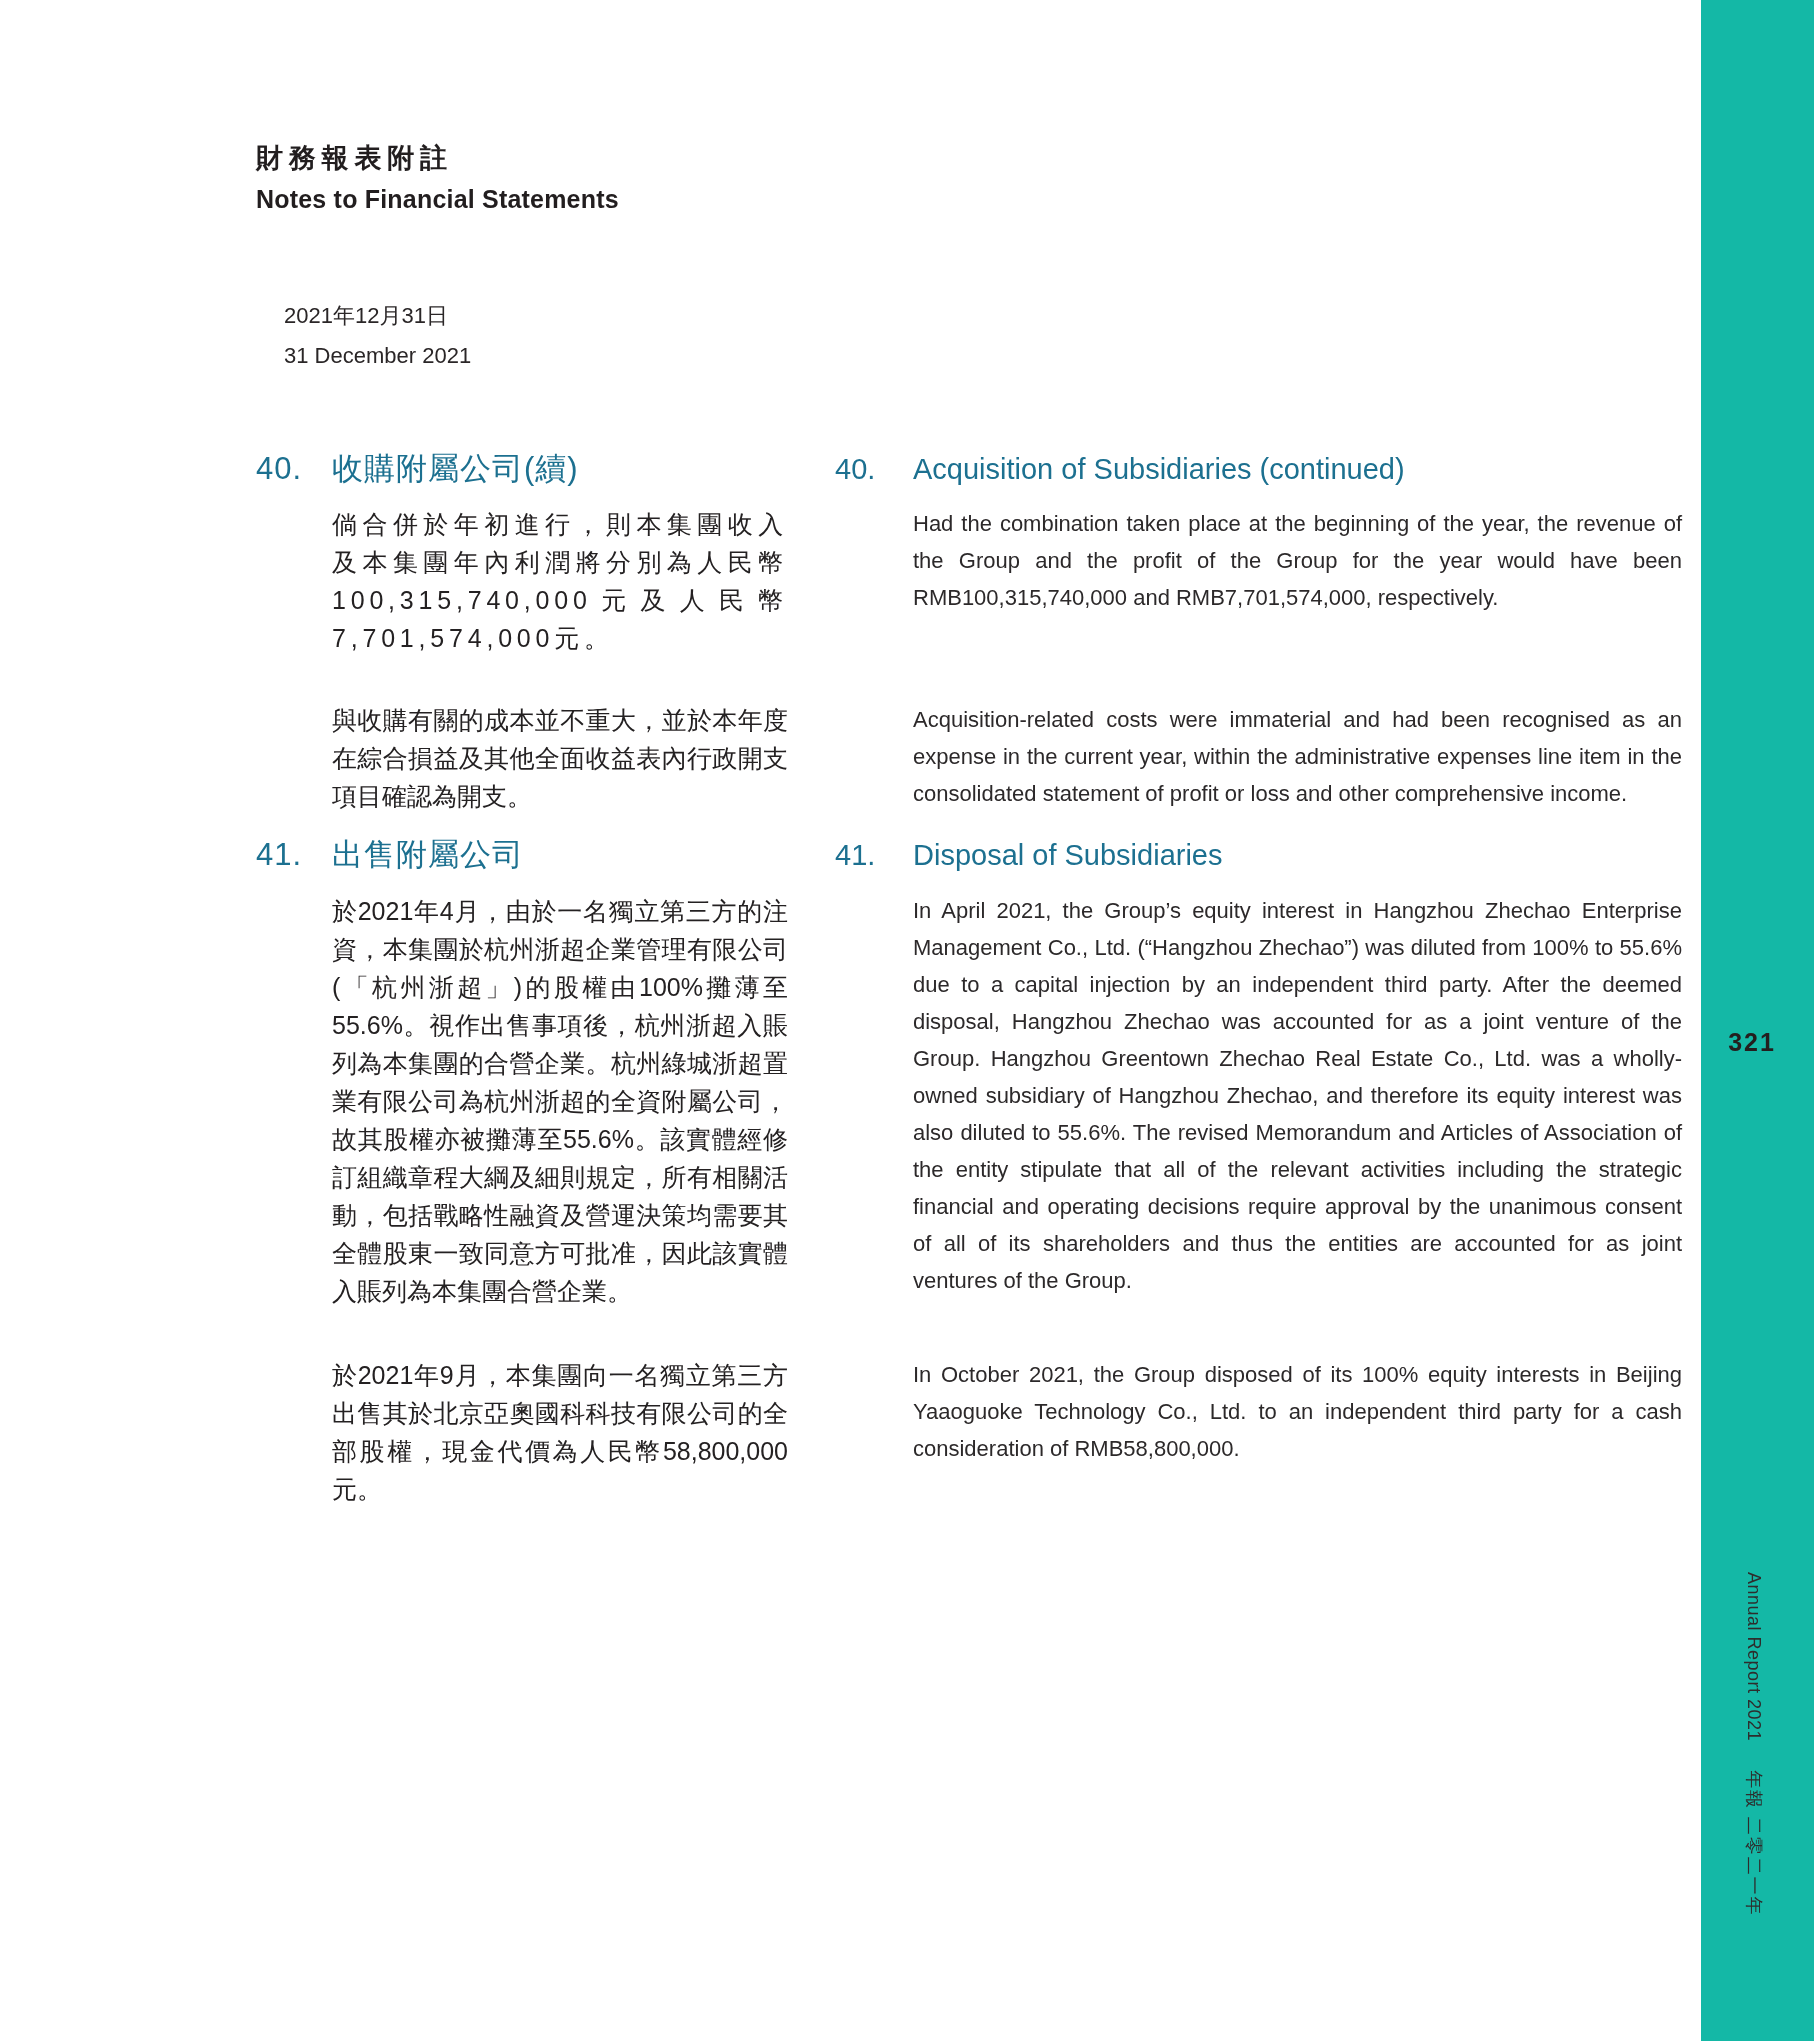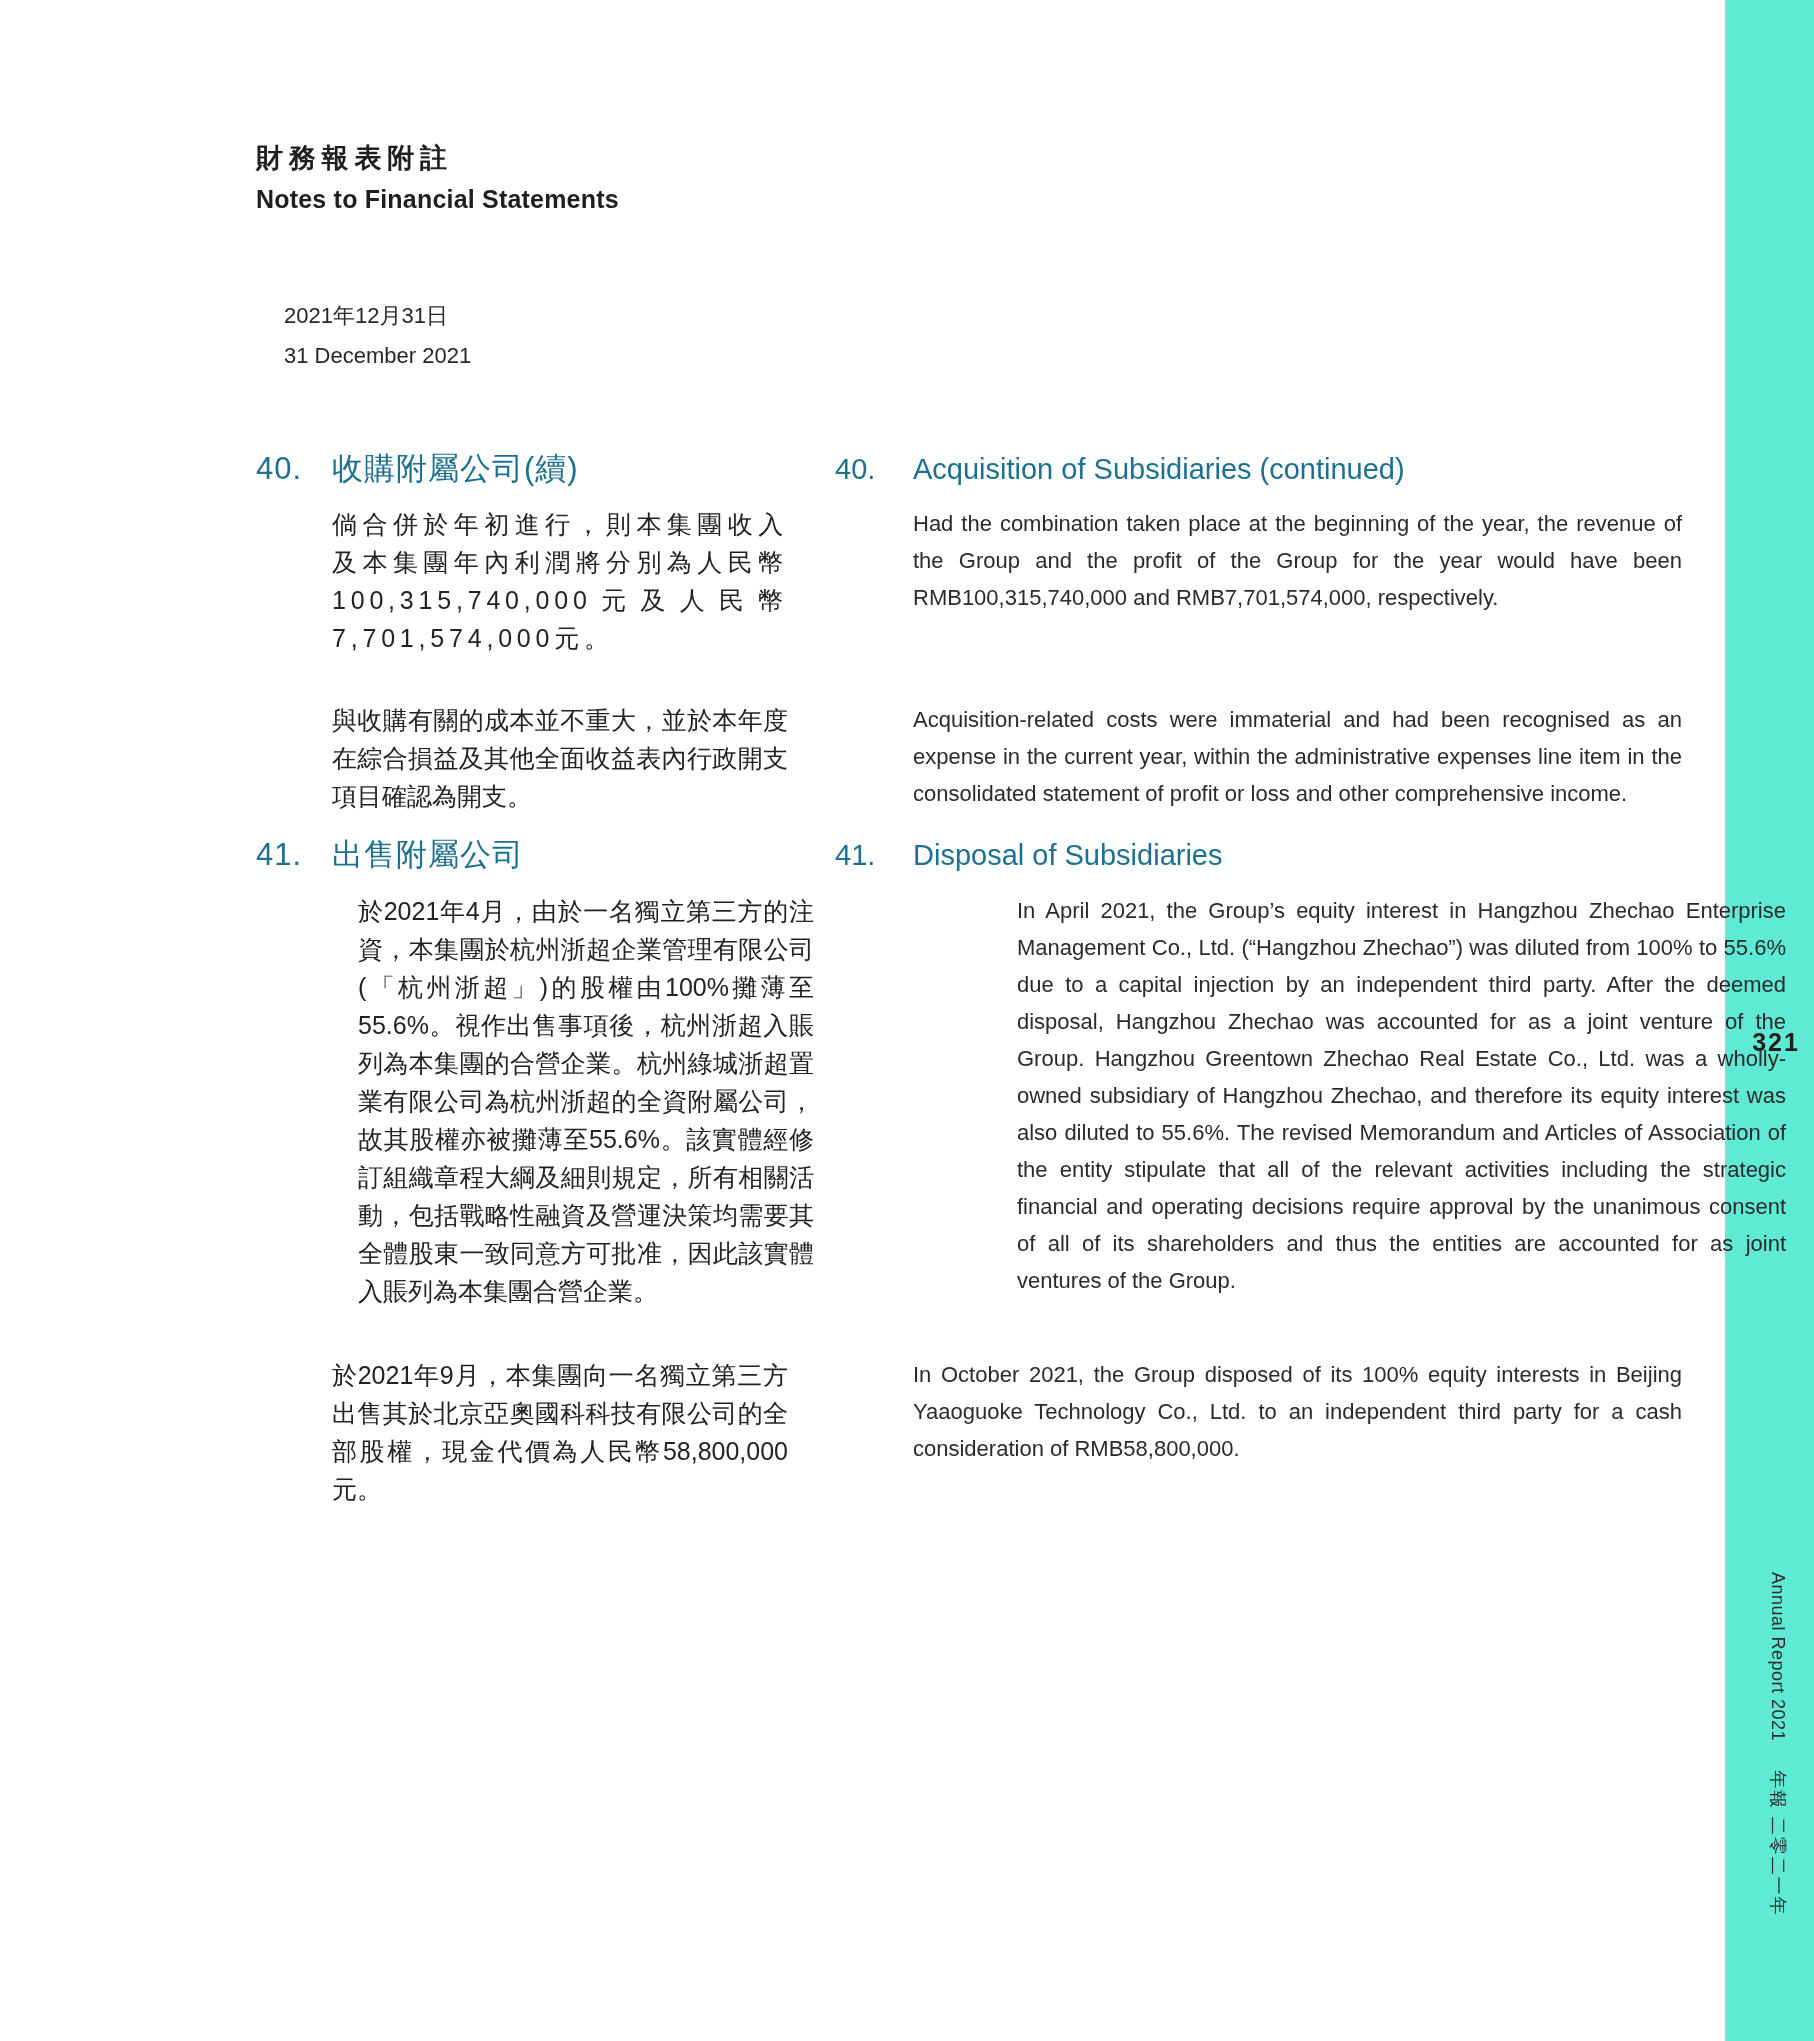--- a/index.html
+++ b/index.html
@@ -9,22 +9,22 @@
     font-family: "Liberation Sans", sans-serif;
     color: #2a2627;
     position: relative;
     overflow: hidden;
   }
   .page { position: absolute; inset: 0; }
 
   
   .side-band {
     position: absolute; top: 0; right: 0;
-    width: 90px; height: 2041px;
-    background: #5eead4;
+    width: 114px; height: 2041px;
+    background: #14b8a6;
   }
   .page-number {
     position: absolute; top: 1028px; left: 0;
     width: 102px; text-align: center;
     font-size: 25px; font-weight: 700;
     letter-spacing: 1.9px; color: #241e1e;
   }
   .vtext {
     position: absolute; top: 1572px; left: 65px;
     transform: rotate(90deg); transform-origin: 0 0;
@@ -67,21 +67,21 @@
     color: #242122; text-align: justify;
   }
   .zh-loose { letter-spacing: 4.8px; }
   .en {
     grid-column: 5;
     font-size: 22px; line-height: 37px;
     color: #2c292a; text-align: justify;
   }
   .para-row { margin-bottom: 44px; }
   .para-row-last { margin-bottom: 19px; }
-  .section-41 .para-row { margin-bottom: 46px; gap: 26px; }
+  .section-41 .para-row { margin-bottom: 46px; }
 </style>
 </head>
 <body>
 
 <div class="page">
 
   <aside class="side-band">
     <div class="page-number">321</div>
     <div class="vtext">
       <span>Annual Report 2021</span><span class="vzh">年報 二零二一年</span>

